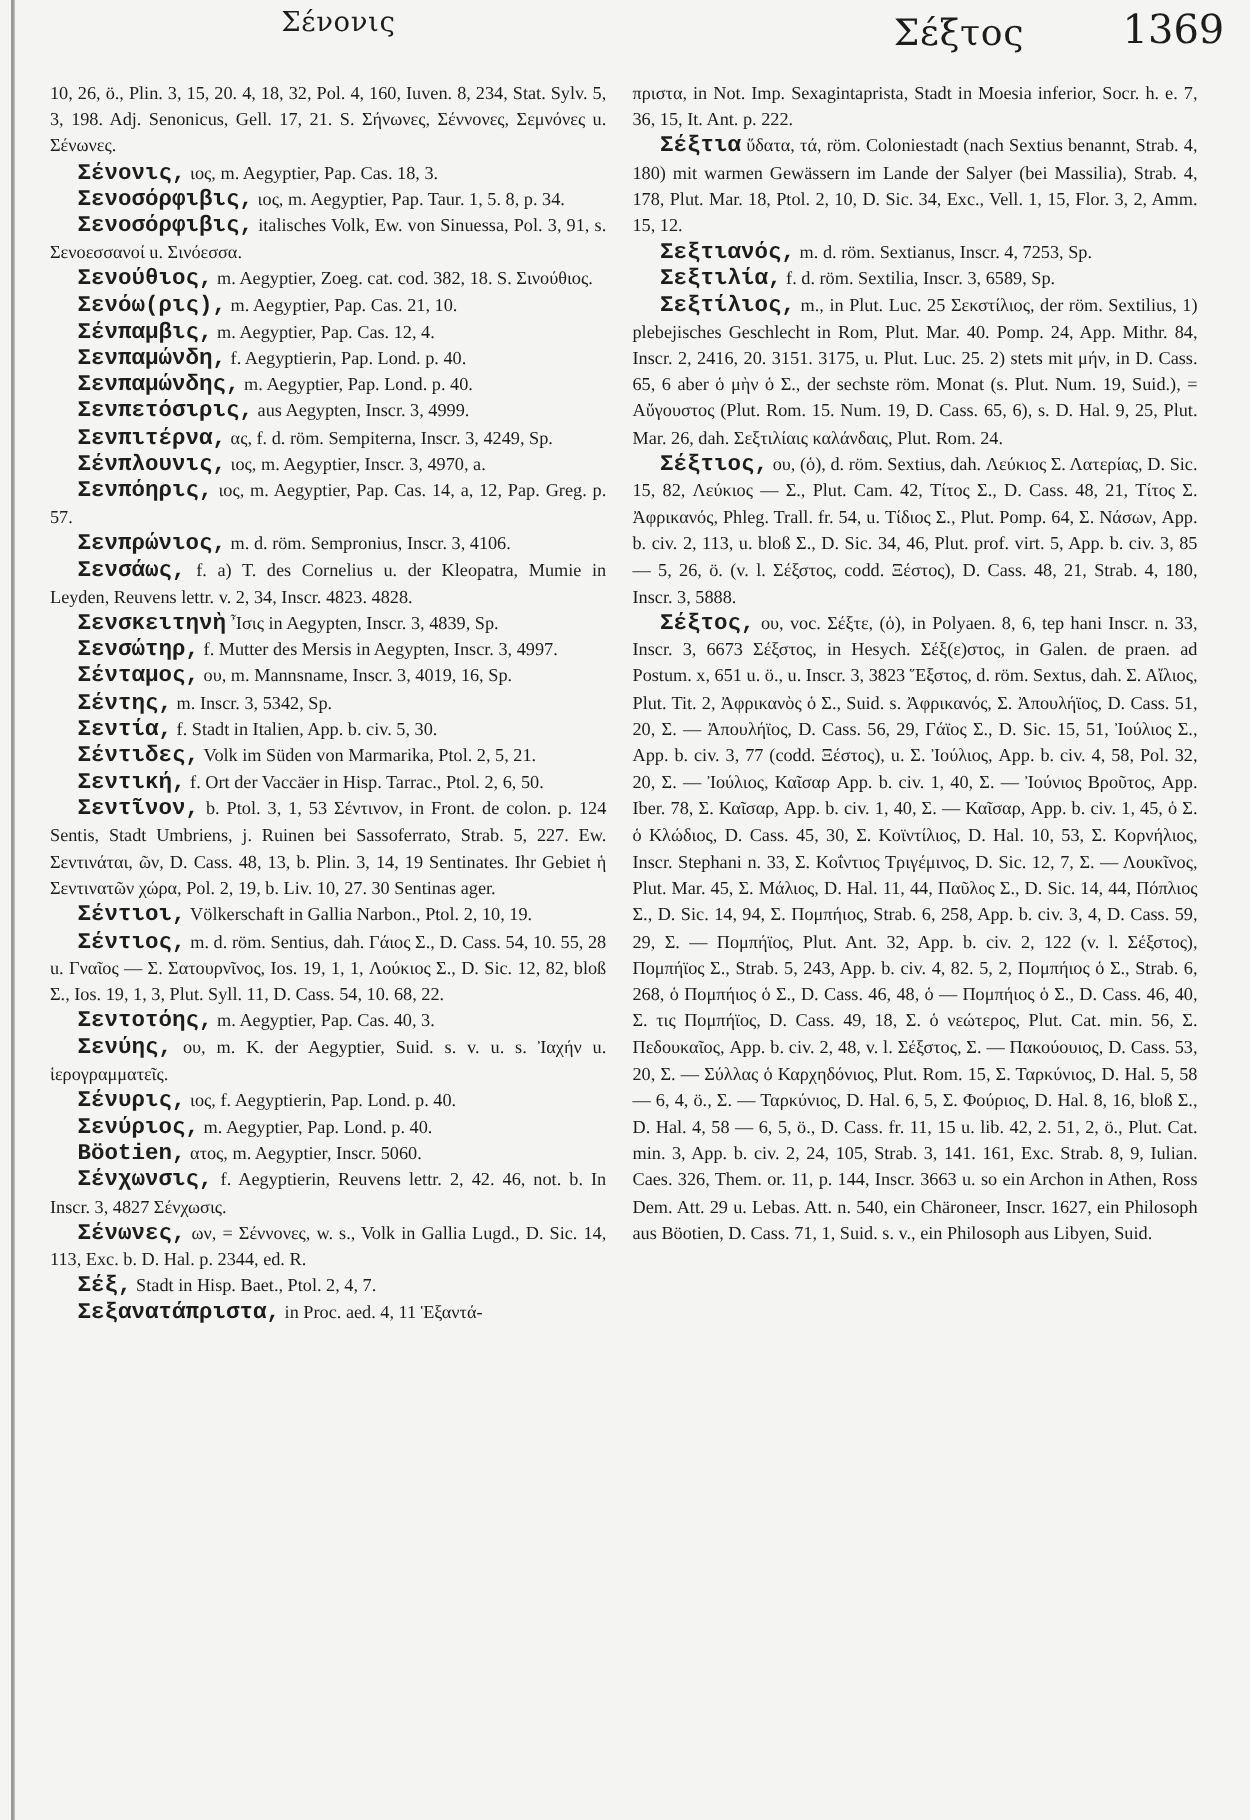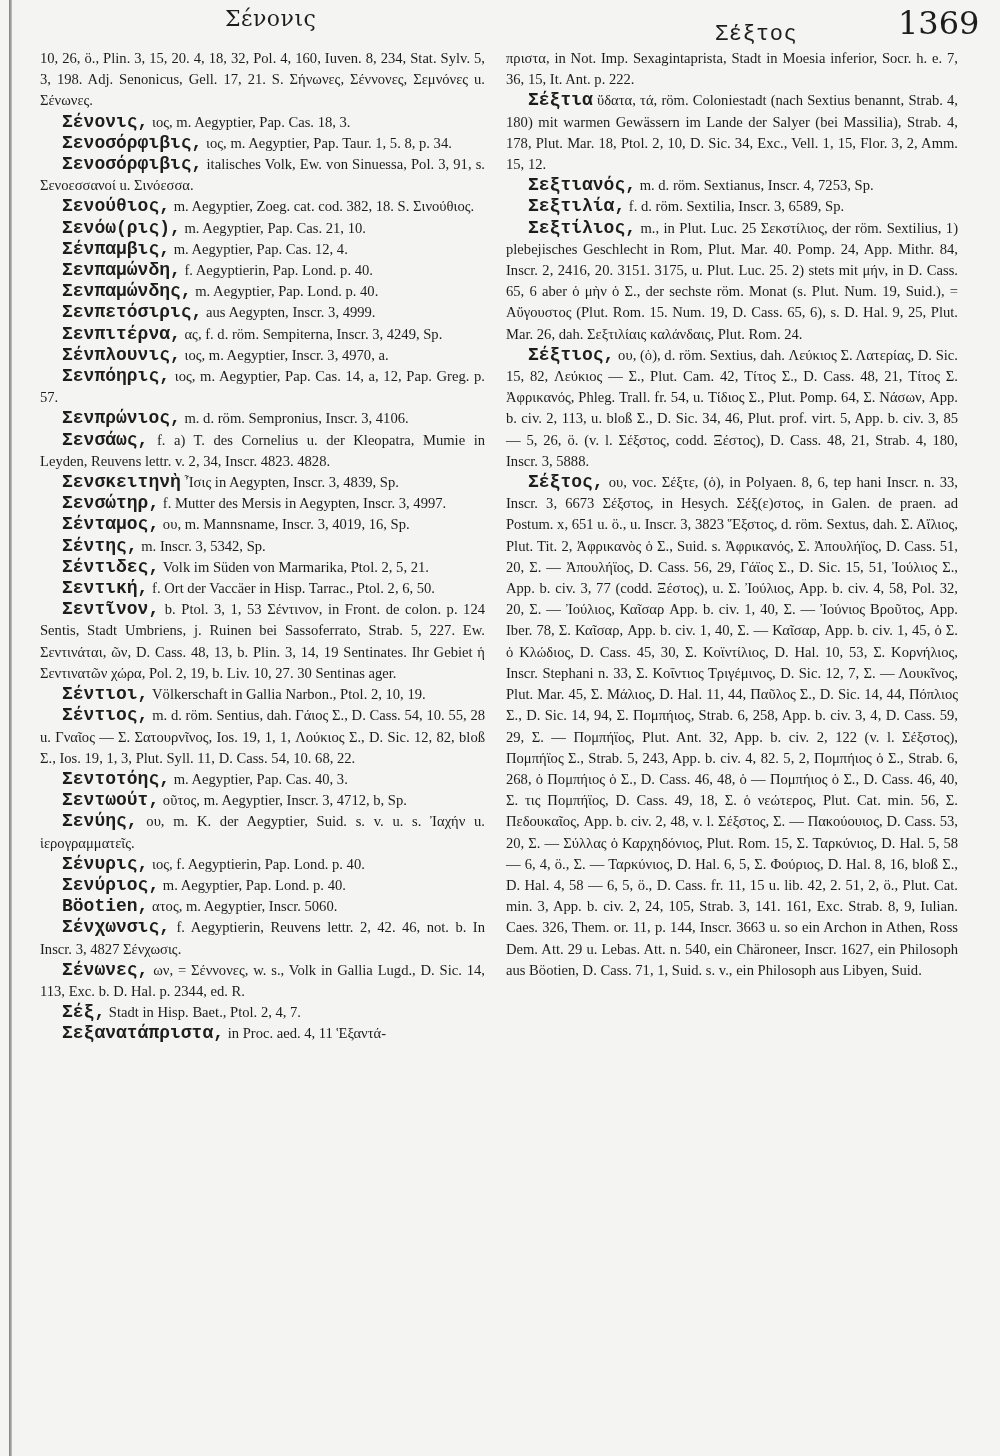--- a/index.html
+++ b/index.html
@@ -11,31 +11,31 @@
     position: relative;
   }
   .page-edge {
     position: absolute; left: 9px; top: 0; bottom: 0; width: 3px;
     background: linear-gradient(to right, #7a7a7a, #c4c4c4);
   }
   .header {
     position: absolute; top: 4px; left: 0; width: 1000px; height: 34px;
   }
   .hdr-left { position: absolute; left: 225px; top: 2px; font-size: 22px; letter-spacing: 0.5px; }
-  .hdr-right { position: absolute; left: 715px; top: 18px; font-size: 22px; letter-spacing: 0.5px; font-family: Liberation Mono, monospace; }
+  .hdr-right { position: absolute; left: 715px; top: 5px; font-size: 29px; letter-spacing: 0.5px; }
   .hdr-page { position: absolute; left: 898px; top: 0px; font-size: 32px; }
   .col {
     position: absolute; top: 48px; width: 445px;
     font-family: "Liberation Serif", serif;
     font-size: 14.6px; line-height: 21.2px; text-align: justify;
   }
   .col-left { left: 40px; }
   .col-right { left: 506px; width: 452px; }
   .entry { margin: 0; text-indent: 22px; }
-  .entry.cont { text-indent: 0; }
+  .entry.cont { text-indent: 0; margin-top: 17px; }
   .entry .head { font-family: Liberation Mono, monospace; font-weight: bold; font-size: 18px; }
   .entry .body { }
 </style>
 </head>
 <body>
 
 <div class="page-edge"></div>
 
 <div class="header">
   <span class="hdr-left">Σένονις</span>
@@ -56,27 +56,27 @@
     <p class="entry"><span class="head">Σενπετόσιρις,</span><span class="body"> aus Aegypten, Inscr. 3, 4999.</span></p>
     <p class="entry"><span class="head">Σενπιτέρνα,</span><span class="body"> ας, f. d. röm. Sempiterna, Inscr. 3, 4249, Sp.</span></p>
     <p class="entry"><span class="head">Σένπλουνις,</span><span class="body"> ιος, m. Aegyptier, Inscr. 3, 4970, a.</span></p>
     <p class="entry"><span class="head">Σενπόηρις,</span><span class="body"> ιος, m. Aegyptier, Pap. Cas. 14, a, 12, Pap. Greg. p. 57.</span></p>
     <p class="entry"><span class="head">Σενπρώνιος,</span><span class="body"> m. d. röm. Sempronius, Inscr. 3, 4106.</span></p>
     <p class="entry"><span class="head">Σενσάως,</span><span class="body"> f. a) T. des Cornelius u. der Kleopatra, Mumie in Leyden, Reuvens lettr. v. 2, 34, Inscr. 4823. 4828.</span></p>
     <p class="entry"><span class="head">Σενσκειτηνὴ</span><span class="body"> Ἶσις in Aegypten, Inscr. 3, 4839, Sp.</span></p>
     <p class="entry"><span class="head">Σενσώτηρ,</span><span class="body"> f. Mutter des Mersis in Aegypten, Inscr. 3, 4997.</span></p>
     <p class="entry"><span class="head">Σένταμος,</span><span class="body"> ου, m. Mannsname, Inscr. 3, 4019, 16, Sp.</span></p>
     <p class="entry"><span class="head">Σέντης,</span><span class="body"> m. Inscr. 3, 5342, Sp.</span></p>
+    <p class="entry"><span class="head">Σεντία,</span><span class="body"> f. Stadt in Italien, App. b. civ. 5, 30.</span></p>
     <p class="entry"><span class="head">Σέντιδες,</span><span class="body"> Volk im Süden von Marmarika, Ptol. 2, 5, 21.</span></p>
     <p class="entry"><span class="head">Σεντική,</span><span class="body"> f. Ort der Vaccäer in Hisp. Tarrac., Ptol. 2, 6, 50.</span></p>
     <p class="entry"><span class="head">Σεντῖνον,</span><span class="body"> b. Ptol. 3, 1, 53 Σέντινον, in Front. de colon. p. 124 Sentis, Stadt Umbriens, j. Ruinen bei Sassoferrato, Strab. 5, 227. Ew. Σεντινάται, ῶν, D. Cass. 48, 13, b. Plin. 3, 14, 19 Sentinates. Ihr Gebiet ἡ Σεντινατῶν χώρα, Pol. 2, 19, b. Liv. 10, 27. 30 Sentinas ager.</span></p>
     <p class="entry"><span class="head">Σέντιοι,</span><span class="body"> Völkerschaft in Gallia Narbon., Ptol. 2, 10, 19.</span></p>
     <p class="entry"><span class="head">Σέντιος,</span><span class="body"> m. d. röm. Sentius, dah. Γάιος Σ., D. Cass. 54, 10. 55, 28 u. Γναῖος — Σ. Σατουρνῖνος, Ios. 19, 1, 1, Λούκιος Σ., D. Sic. 12, 82, bloß Σ., Ios. 19, 1, 3, Plut. Syll. 11, D. Cass. 54, 10. 68, 22.</span></p>
     <p class="entry"><span class="head">Σεντοτόης,</span><span class="body"> m. Aegyptier, Pap. Cas. 40, 3.</span></p>
-    <p class="entry"><span class="head">Σεντωούτ,</span><span class="body"> οῦτος, m. Aegyptier, Inscr. 3, 4712, b, Sp.</span></p>
     <p class="entry"><span class="head">Σενύης,</span><span class="body"> ου, m. K. der Aegyptier, Suid. s. v. u. s. Ἰαχήν u. ἱερογραμματεῖς.</span></p>
     <p class="entry"><span class="head">Σένυρις,</span><span class="body"> ιος, f. Aegyptierin, Pap. Lond. p. 40.</span></p>
     <p class="entry"><span class="head">Σενύριος,</span><span class="body"> m. Aegyptier, Pap. Lond. p. 40.</span></p>
     <p class="entry"><span class="head">Böotien,</span><span class="body"> ατος, m. Aegyptier, Inscr. 5060.</span></p>
     <p class="entry"><span class="head">Σένχωνσις,</span><span class="body"> f. Aegyptierin, Reuvens lettr. 2, 42. 46, not. b. In Inscr. 3, 4827 Σένχωσις.</span></p>
     <p class="entry"><span class="head">Σένωνες,</span><span class="body"> ων, = Σέννονες, w. s., Volk in Gallia Lugd., D. Sic. 14, 113, Exc. b. D. Hal. p. 2344, ed. R.</span></p>
     <p class="entry"><span class="head">Σέξ,</span><span class="body"> Stadt in Hisp. Baet., Ptol. 2, 4, 7.</span></p>
     <p class="entry"><span class="head">Σεξανατάπριστα,</span><span class="body"> in Proc. aed. 4, 11 Ἑξαντά-</span></p>
   </div>
 <div class="col col-right" id="col-right">

